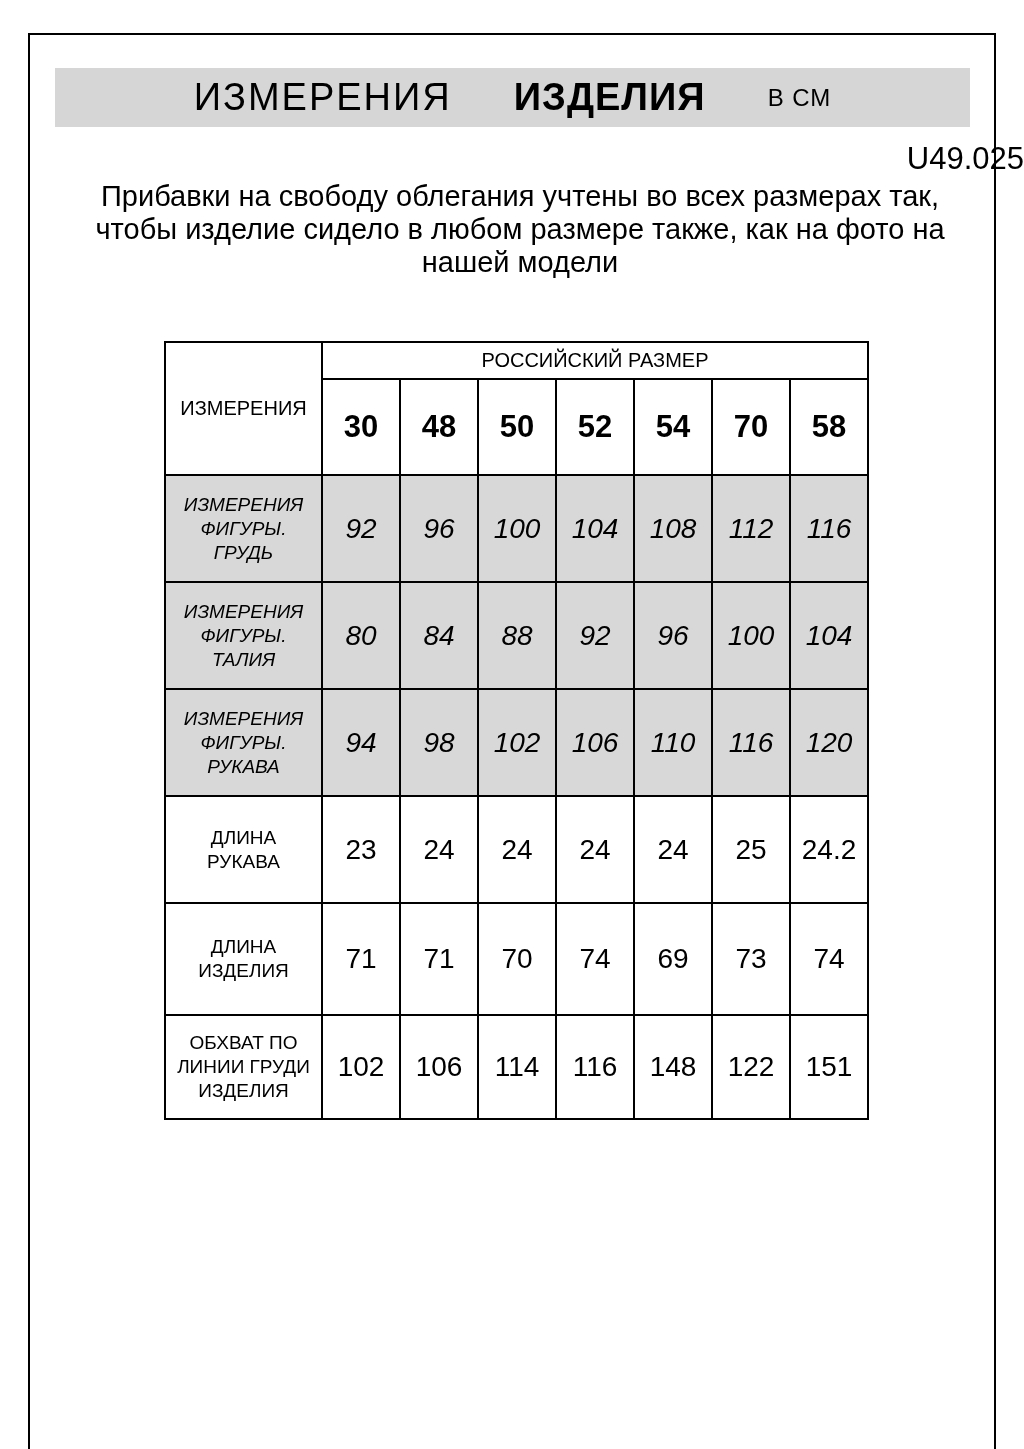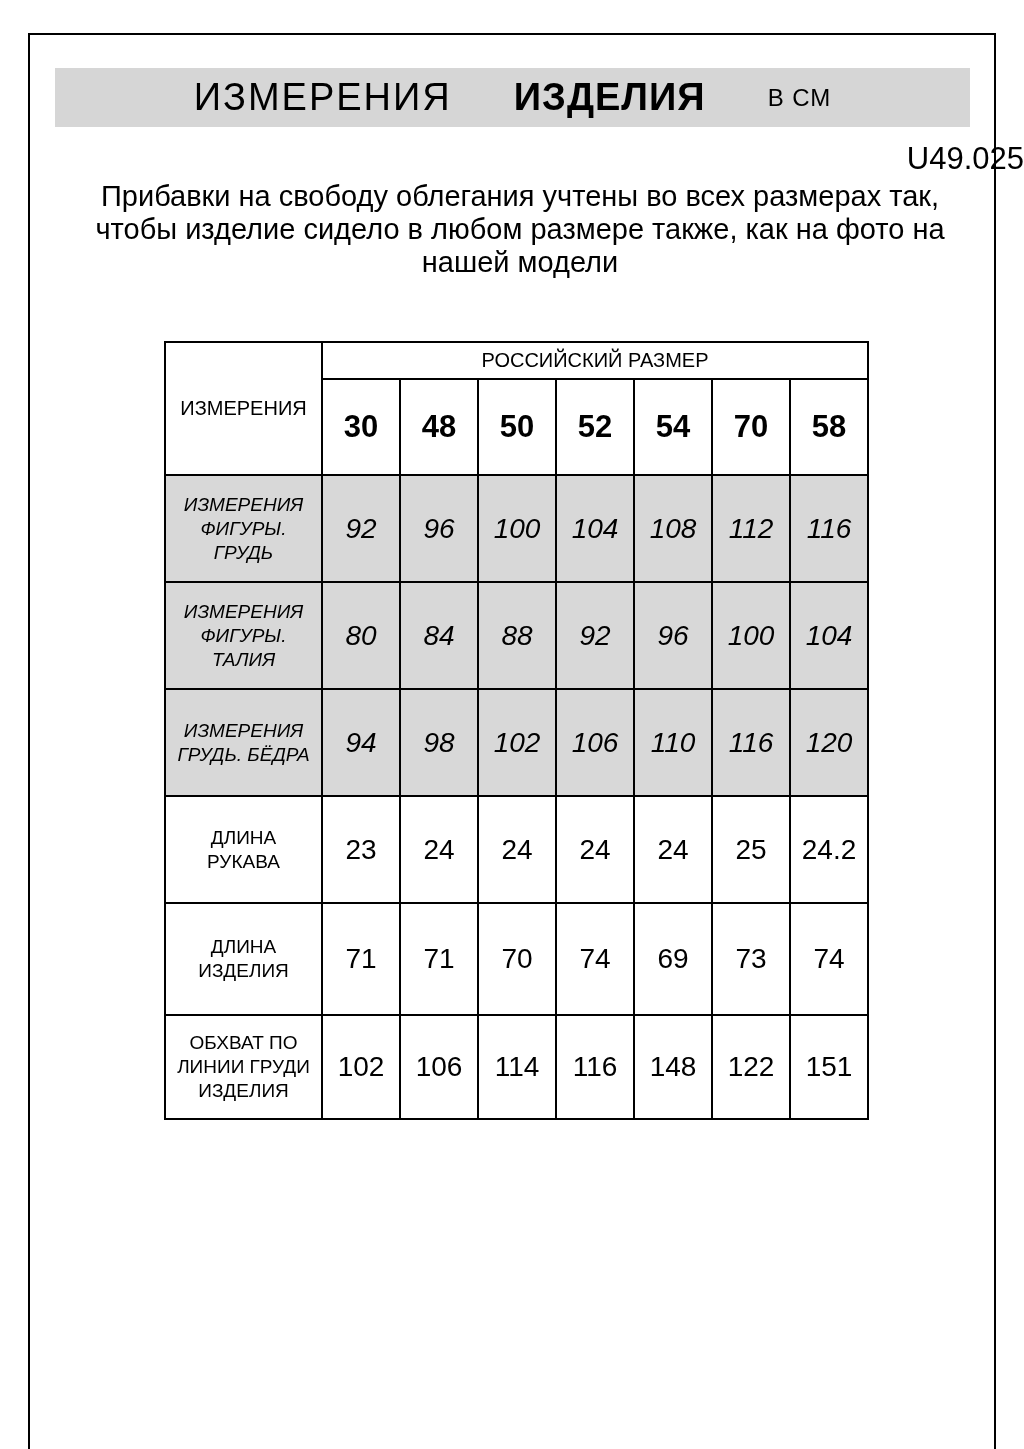--- a/index.html
+++ b/index.html
@@ -117,21 +117,21 @@
         <td class="value">84</td>
         <td class="value">88</td>
         <td class="value">92</td>
         <td class="value">96</td>
         <td class="value">100</td>
         <td class="value">104</td>
       </tr>
       <tr class="shaded">
         <th class="row-label">
           <div>ИЗМЕРЕНИЯ</div>
-          <div>ГРУДЬ. БЁДРА</div>
+          <div>ФИГУРЫ. РУКАВА</div>
         </th>
         <td class="value">94</td>
         <td class="value">98</td>
         <td class="value">102</td>
         <td class="value">106</td>
         <td class="value">110</td>
         <td class="value">116</td>
         <td class="value">120</td>
       </tr>
       <tr>

